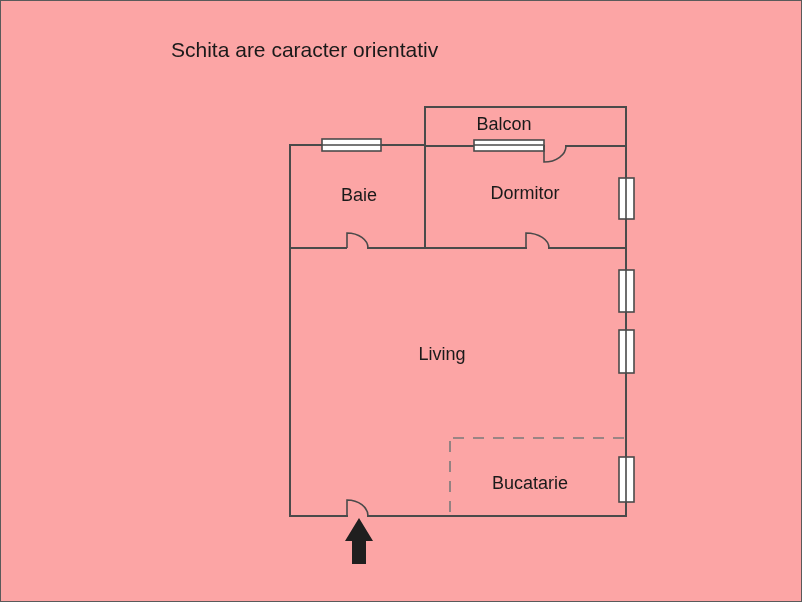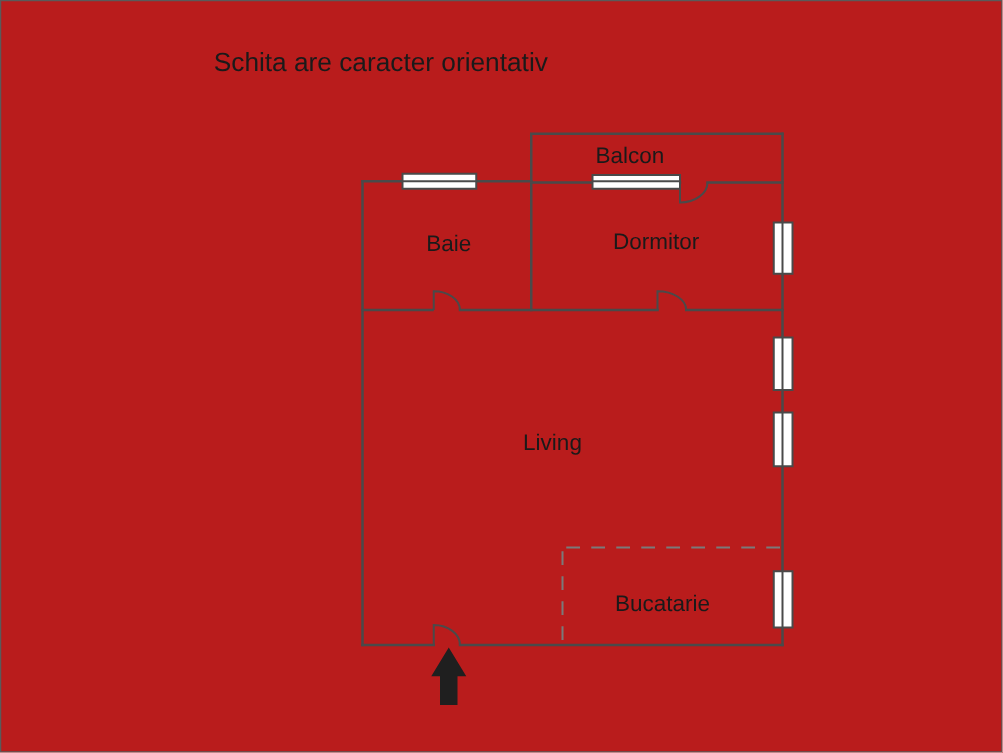--- a/index.html
+++ b/index.html
@@ -7,21 +7,21 @@
     padding: 0;
     background: #ffffff;
     font-family: "Liberation Sans", sans-serif;
   }
   .canvas {
     position: relative;
     width: 802px;
     height: 602px;
     box-sizing: border-box;
     border: 1px solid #5a5a5a;
-    background: #b91c1c;
+    background: #fca5a5;
     overflow: hidden;
   }
   svg { display: block; }
   .wall {
     stroke: #4a4a4a;
     stroke-width: 2;
     fill: none;
     stroke-linecap: square;
   }
   .thin {

